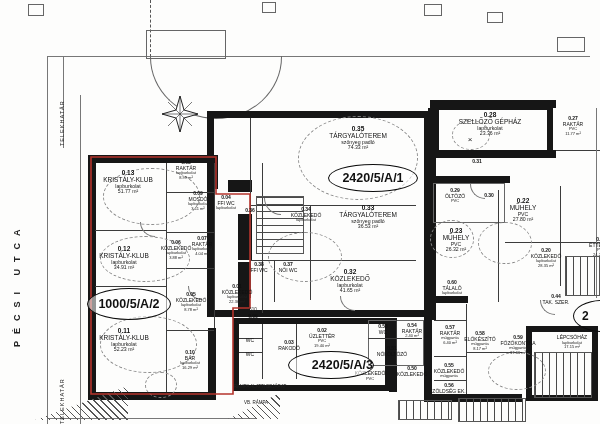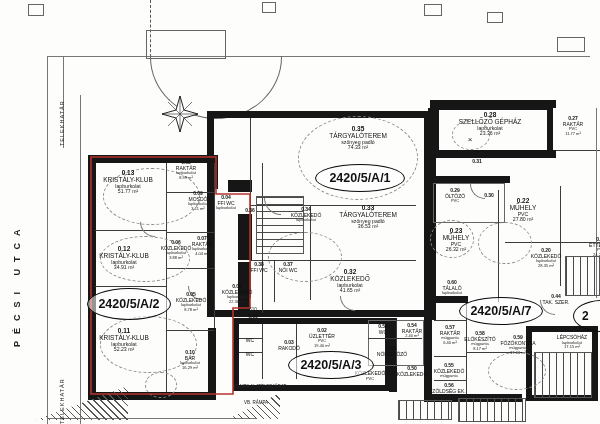--- a/index.html
+++ b/index.html
@@ -162,30 +162,27 @@
   <div class="arc" style="left:264px;top:198px;width:16px;height:16px;"></div>
   <div class="arc" style="left:340px;top:296px;width:14px;height:14px;"></div>
   <div class="arc" style="left:470px;top:184px;width:14px;height:14px;"></div>
   <div class="arc" style="left:540px;top:300px;width:14px;height:14px;"></div>
 
   <svg class="redline" width="600" height="424">
     <path d="M91,157 H216 V194 H250 V308 H233 V394 H91 Z" fill="none" stroke="#b5342c" stroke-width="1.6"></path>
   </svg>
 
   <div class="ue" style="left:129px;top:304px;width:82px;height:30px;">
-      <span>2420/5/A/2</span>
-    </div>
-  <div class="ue" style="left:360px;top:178px;width:88px;height:26px;">
+      <span>1000/5/A/2</span>
+    </div>
+  <div class="ue" style="left:373px;top:178px;width:88px;height:26px;">
       <span>2420/5/A/1</span>
     </div>
-  <div class="ue" style="left:331px;top:365px;width:84px;height:26px;">
+  <div class="ue" style="left:331px;top:365px;width:84px;height:26px;justify-content:flex-end;">
       <span>2420/5/A/3</span>
-    </div>
-  <div class="ue" style="left:501px;top:311px;width:82px;height:26px;">
-      <span>2420/5/A/7</span>
     </div>
   <div class="uep" style="left:573px;top:300px;width:58px;height:32px;">
       <span>2</span>
     </div>
 
   <div class="rlab s" style="left:128px;top:182px;">
       <div class="rnum">0.13</div>
       <div>KRISTÁLY-KLUB</div>
       <div class="rsub">lapburkolat</div>
       <div class="rarea">51.77 m²</div>

